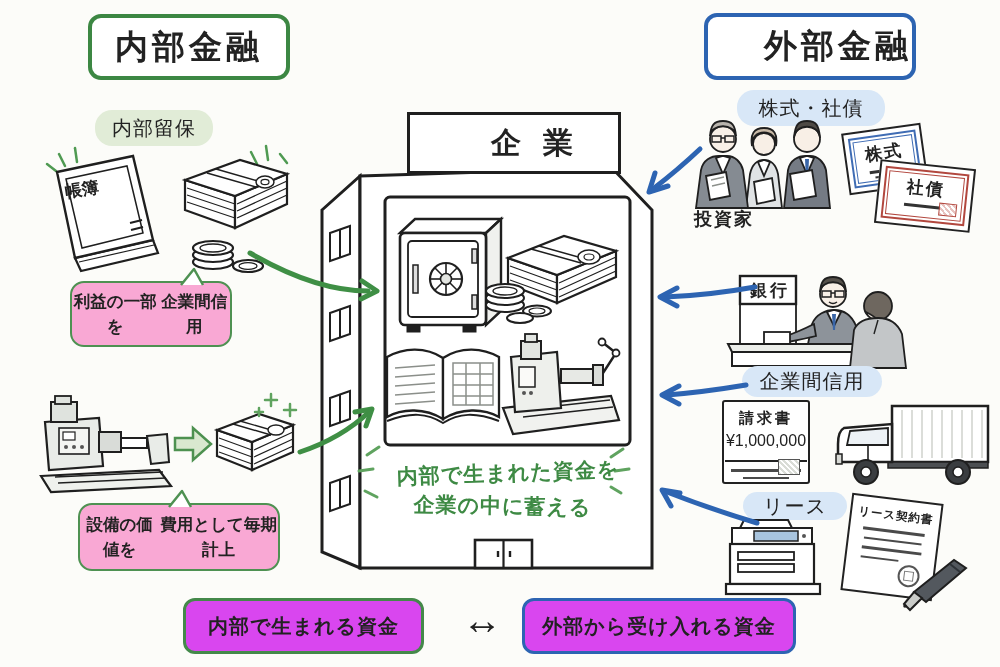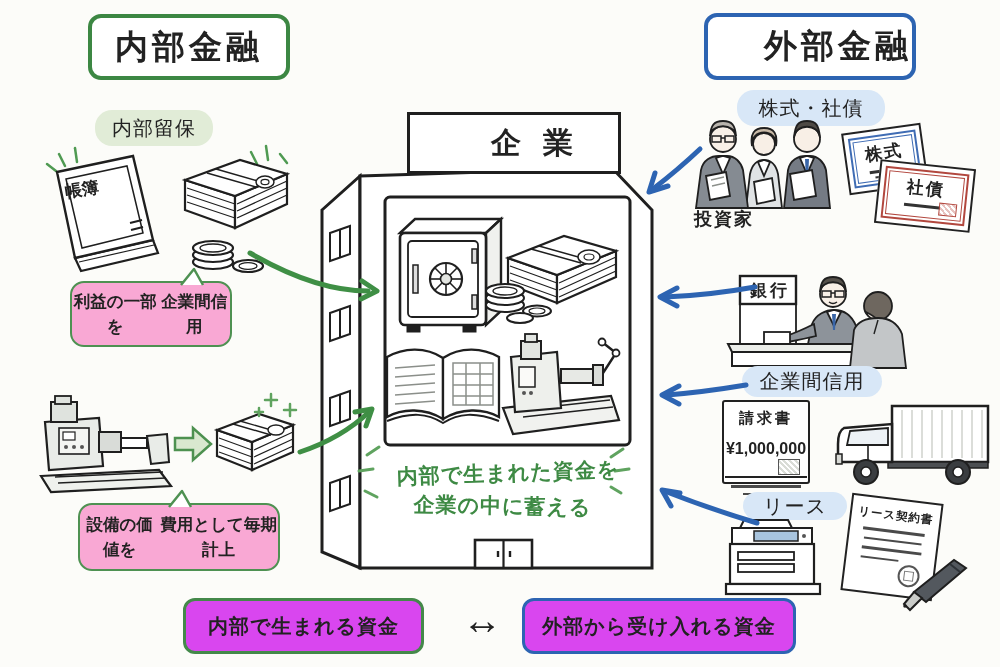--- a/index.html
+++ b/index.html
@@ -30,22 +30,22 @@
   .cert-inner{position:absolute;inset:4px;display:flex;flex-direction:column;align-items:center;}
   .cert-inner.blue{border:2px solid #3f6cb4;outline:1px solid #3f6cb4;outline-offset:-5px;}
   .cert-inner.red{border:2px solid #b2473e;outline:1px solid #b2473e;outline-offset:-5px;}
   .cert-label{font-size:17px;font-weight:bold;margin-top:5px;letter-spacing:2px;}
   .cert-line{height:2.5px;background:#333;margin-top:5px;}
   .seal-box{position:absolute;right:7px;bottom:6px;width:16px;height:11px;border:1.5px solid #b2473e;
             background:repeating-linear-gradient(45deg,#e7c2bf 0 2px,#fff 2px 4px);}
   .doc{position:absolute;background:#fff;border:2.5px solid #222;box-sizing:border-box;}
   .doc-line{height:2.5px;background:#4a4a4a;margin:7px auto 0;}
   .invoice-title{display:block;text-align:center;font-size:15px;font-weight:bold;letter-spacing:3px;margin-top:7px;}
-  .invoice-amount{display:block;text-align:center;font-size:16px;font-weight:bold;width:82px;
-                  margin:12px auto 0;border-bottom:2.5px solid #222;padding-bottom:18px;}
+  .invoice-amount{display:block;text-align:center;font-size:16px;font-weight:normal;width:82px;
+                  margin:4px auto 0;border-bottom:2.5px solid #222;padding-bottom:10px;}
   .stamp{position:absolute;right:8px;bottom:7px;width:20px;height:14px;border:1.5px solid #555;
          background:repeating-linear-gradient(45deg,#d9dcd6 0 2px,#fff 2px 4px);}
   .contract-title{display:block;text-align:center;font-size:11.5px;font-weight:bold;margin-top:8px;letter-spacing:1px;}
   .seal-circle{position:absolute;right:13px;bottom:9px;width:18px;height:18px;border:2px solid #555;
                border-radius:50%;}
   .seal-circle::after{content:"";position:absolute;inset:4px;border:1.2px solid #777;}
   .small-label{position:absolute;font-weight:bold;text-align:center;}
 </style>
 </head>
 <body>

